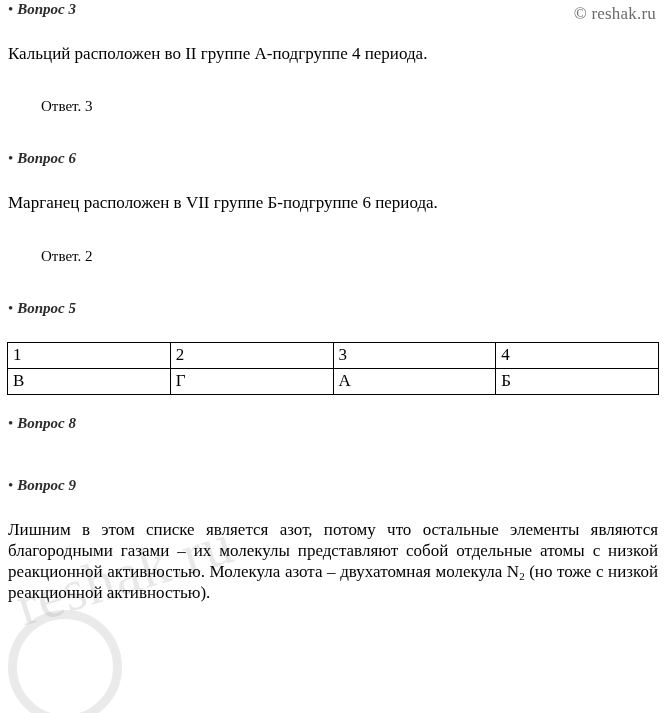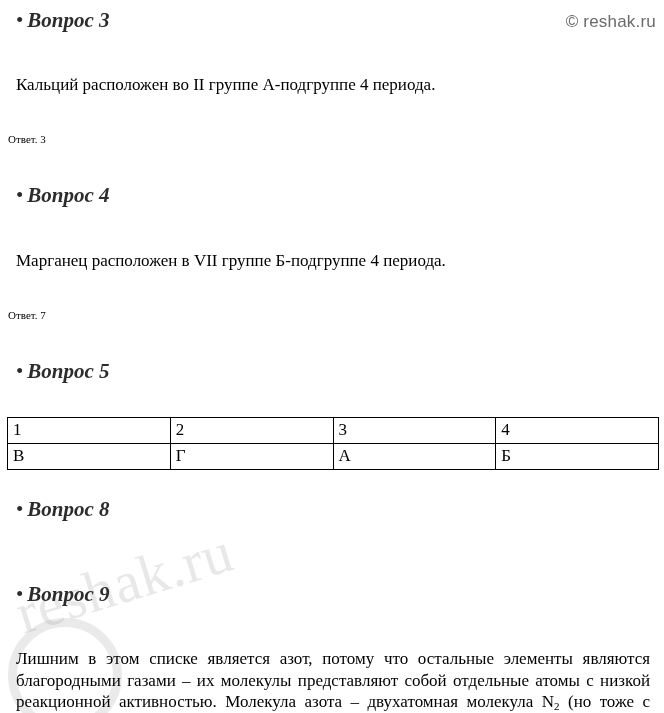--- a/index.html
+++ b/index.html
@@ -21,21 +21,21 @@
     height: 713px;
     box-sizing: border-box;
     padding: 0 6px;
   }
   .watermark-corner {
     position: absolute;
     top: 4px;
     right: 8px;
     font-size: 17px;
     color: #6b6b6b;
-    font-family: Liberation Sans, sans-serif;
+    font-family: Liberation Serif, serif;
     letter-spacing: 0.2px;
   }
   .watermark-big {
     position: absolute;
     left: 8px;
     top: 575px;
     font-size: 58px;
     color: rgba(150,150,150,0.22);
     font-family: "Liberation Serif", serif;
     transform: rotate(-17deg);
@@ -48,44 +48,45 @@
     position: absolute;
     left: 8px;
     top: 610px;
     width: 96px;
     height: 96px;
     border: 9px solid rgba(150,150,150,0.20);
     border-radius: 50%;
     pointer-events: none;
   }
   .q-head {
-    font-size: 21px;
+    font-size: 15px;
     font-weight: bold;
     font-style: italic;
     color: #2c2c2c;
-    margin: 8px;
+    margin: 0;
     padding: 0 0 0 2px;
     line-height: 1.2;
   }
   .bullet {
     font-style: normal;
     font-weight: normal;
     margin-right: 4px;
   }
   p.body-text {
     font-size: 17px;
-    margin: 8px;
+    margin: 0;
     line-height: 1.25;
     padding-left: 2px;
   }
   .spacer-lg { height: 25px; }
   .spacer-md { height: 19px; }
   .answer {
-    font-size: 11px;
+    font-size: 15px;
     padding-left: 2px;
+    margin-left: 33px;
   }
   table.qtable {
     border-collapse: collapse;
     width: 652px;
     margin-left: 1px;
     table-layout: fixed;
   }
   table.qtable td {
     border: 1px solid #000000;
     font-size: 17px;
@@ -121,30 +122,30 @@
 
     <p class="body-text">Кальций расположен во II группе А-подгруппе 4 периода.</p>
 
     <div class="spacer-md"></div>
 
     <p class="answer">Ответ. 3</p>
 
     <div class="spacer-md"></div>
 
     <div class="q-head">
-      <span class="bullet">•</span><span>Вопрос 4</span>
+      <span class="bullet">•</span><span>Вопрос 6</span>
     </div>
 
     <div class="spacer-lg"></div>
 
-    <p class="body-text">Марганец расположен в VII группе Б-подгруппе 4 периода.</p>
+    <p class="body-text">Марганец расположен в VII группе Б-подгруппе 6 периода.</p>
 
     <div class="spacer-md"></div>
 
-    <p class="answer">Ответ. 7</p>
+    <p class="answer">Ответ. 2</p>
 
     <div class="spacer-md"></div>
 
     <div class="q-head">
       <span class="bullet">•</span><span>Вопрос 5</span>
     </div>
 
     <div class="spacer-lg"></div>
 
     <table class="qtable">

